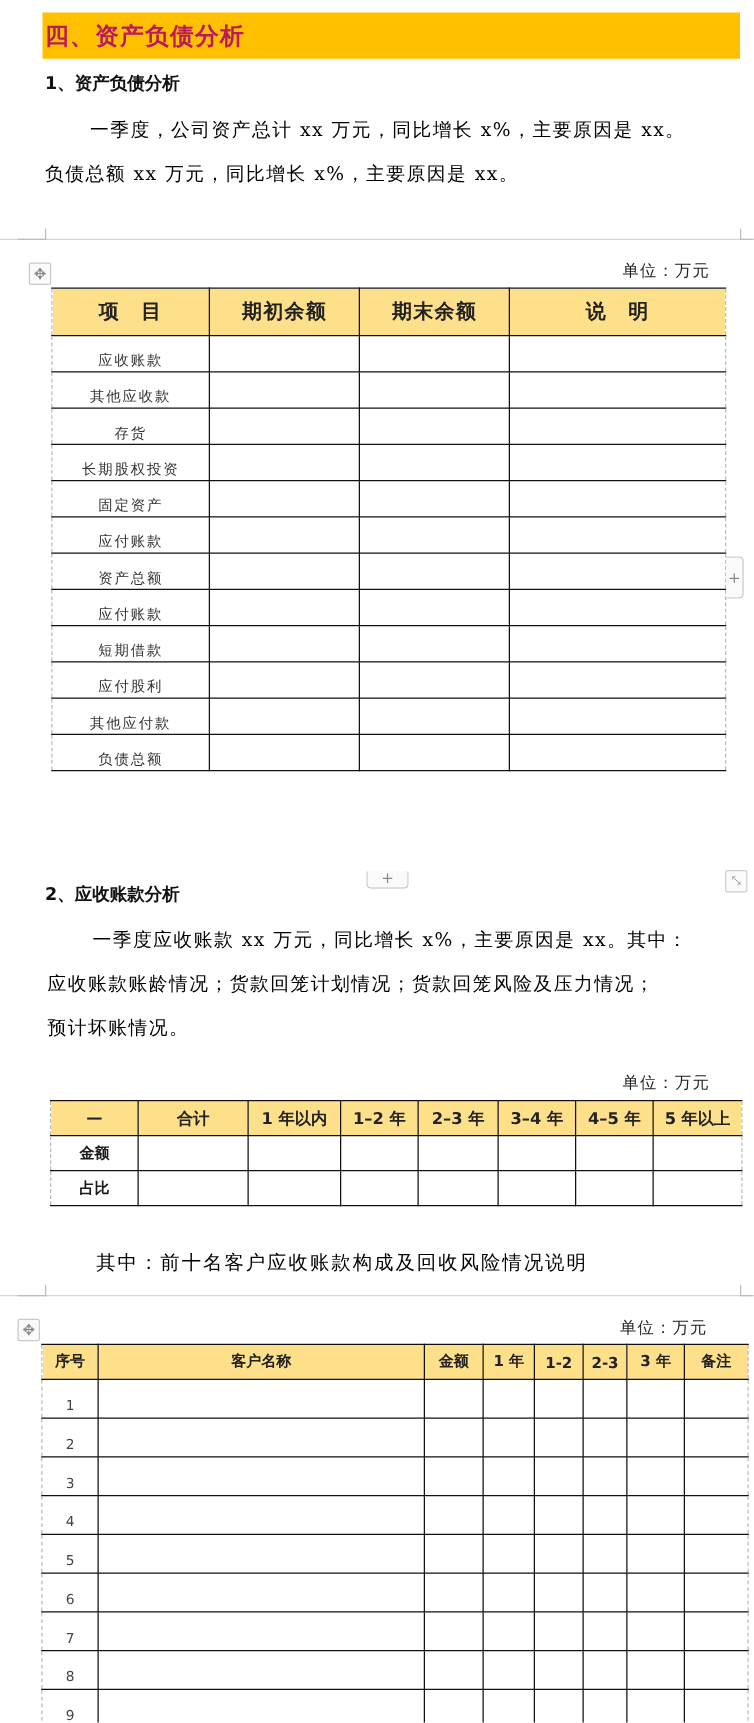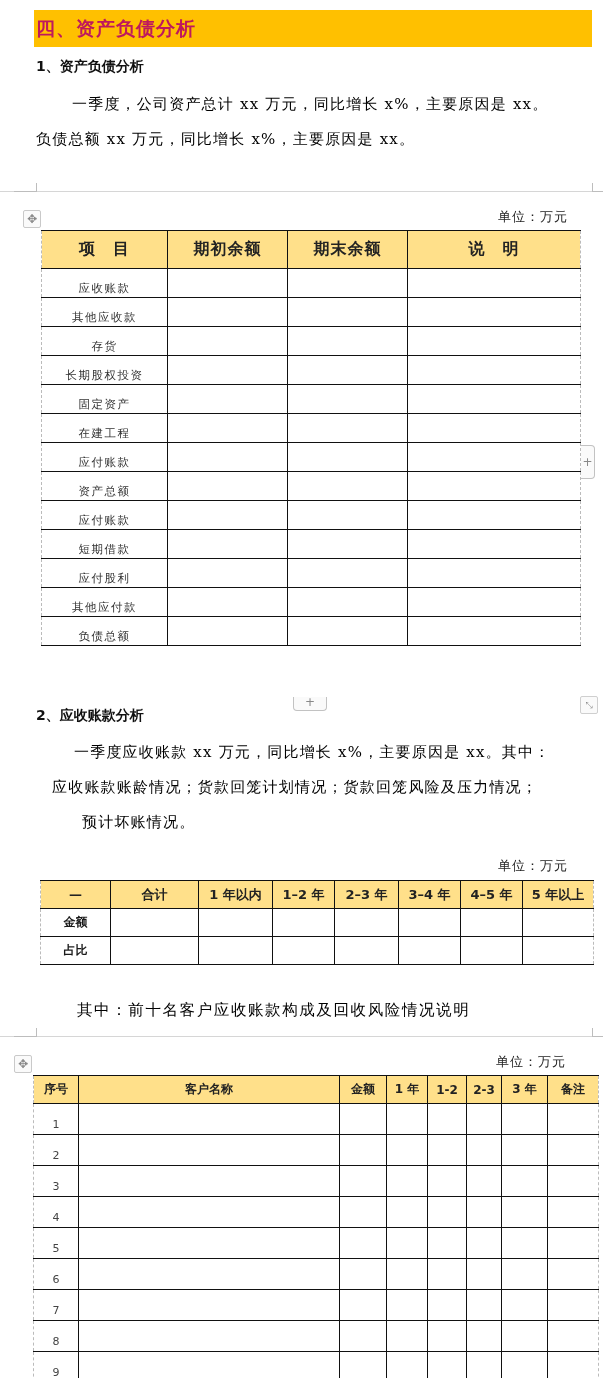--- a/index.html
+++ b/index.html
@@ -98,26 +98,20 @@
         <td></td>
         <td></td>
       </tr>
     <tr>
         <td class="item">固定资产</td>
         <td></td>
         <td></td>
         <td></td>
       </tr>
     <tr>
-        <td class="item">在建工程</td>
-        <td></td>
-        <td></td>
-        <td></td>
-      </tr>
-    <tr>
         <td class="item">应付账款</td>
         <td></td>
         <td></td>
         <td></td>
       </tr>
     <tr>
         <td class="item">资产总额</td>
         <td></td>
         <td></td>
         <td></td>
@@ -154,22 +148,22 @@
       </tr>
   </tbody>
 </table>
 
 <div class="abs add-col" style="left:581px; top:445px;">+</div>
 <div class="abs add-row" style="left:293px; top:697px;">+</div>
 <div class="abs resize" style="left:580px; top:696px;">⤡</div>
 
 <div class="abs subhead" style="left:36px; top:707px;">2、应收账款分析</div>
 <div class="abs para" style="left:74px; top:743px;">一季度应收账款 xx 万元，同比增长 x%，主要原因是 xx。其中：</div>
-<div class="abs para" style="left:52px; top:778px;font-family:Liberation Mono, monospace;">应收账款账龄情况；货款回笼计划情况；货款回笼风险及压力情况；</div>
-<div class="abs para" style="left:38px; top:813px;margin-left:44px;">预计坏账情况。</div>
+<div class="abs para" style="left:38px; top:778px;font-family:Liberation Mono, monospace;">应收账款账龄情况；货款回笼计划情况；货款回笼风险及压力情况；</div>
+<div class="abs para" style="left:38px; top:813px;">预计坏账情况。</div>
 
 <div class="abs unit" style="left:498px; top:857px;">单位：万元</div>
 
 <table class="t2" style="left:40px; top:880px; width:553px;">
   <colgroup>
     <col style="width:70px">
       <col style="width:88px">
       <col style="width:74px">
       <col style="width:62px">
     <col style="width:64px">

